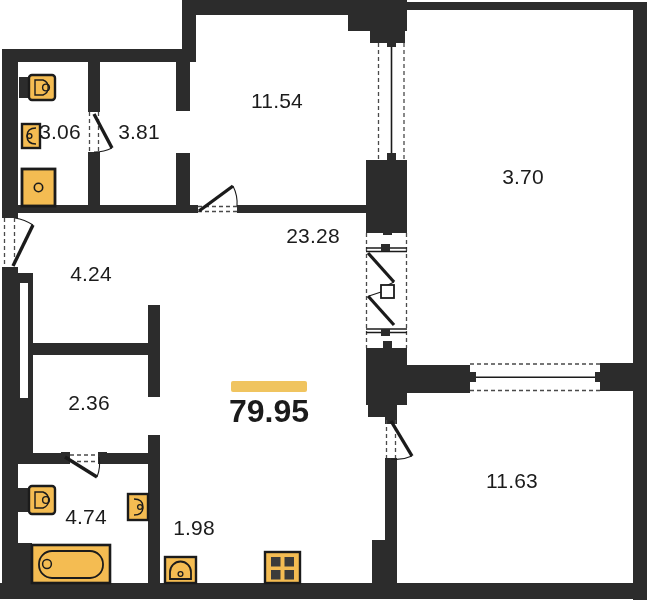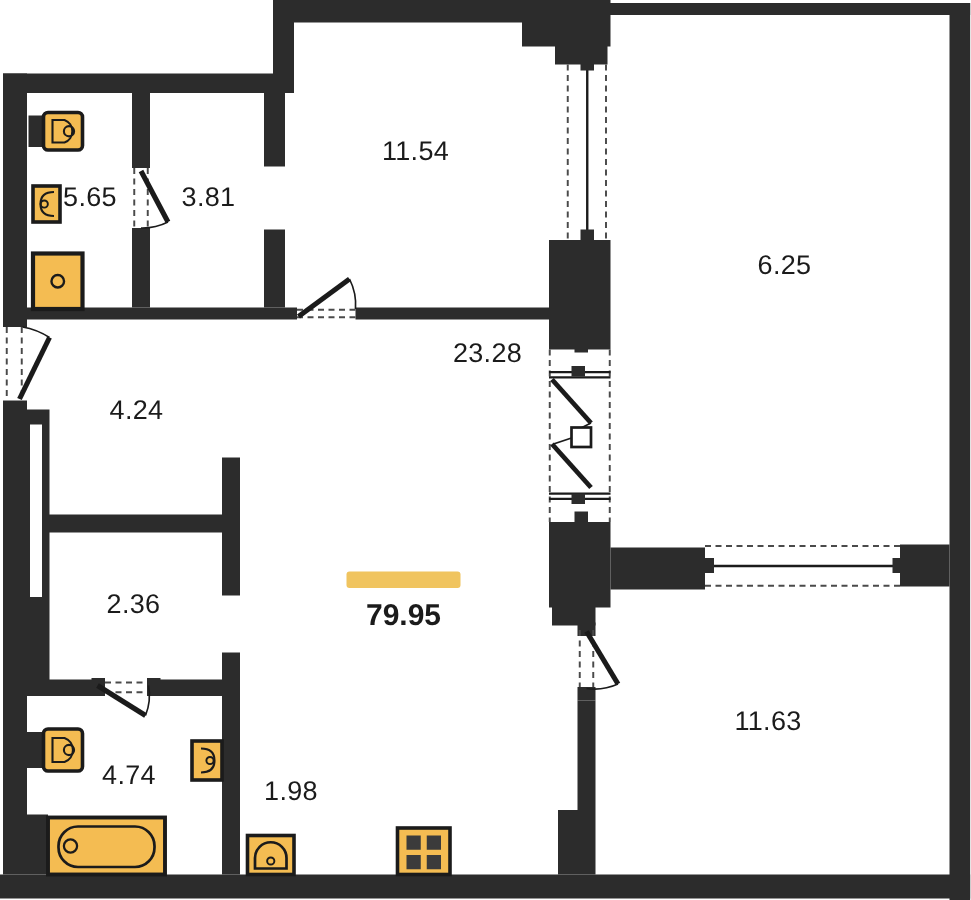--- a/index.html
+++ b/index.html
@@ -3,30 +3,30 @@
 <meta charset="utf-8">
 <style>
   html,body{margin:0;padding:0;background:#fff;}
   .stage{
     position:relative;width:647px;height:600px;background:var(--background,#fff);
     font-family:"Liberation Sans",sans-serif;overflow:hidden;
   }
   .stage svg{position:absolute;left:0;top:0;}
   .room-label{
     position:absolute;transform:translate(-50%,-50%);
-    font-size:18px;color:var(--text,#1b1b1b);white-space:nowrap;letter-spacing:.2px;
+    font-size:21px;color:var(--text,#1b1b1b);white-space:nowrap;letter-spacing:.2px;
   }
   .total-wrap{position:absolute;left:269px;top:381px;width:0;height:0;}
   .total-bar{
     position:absolute;left:-38px;top:0;width:76px;height:11px;border-radius:2px;
     background:var(--highlight,#f0c45f);
   }
   .total-text{
     position:absolute;left:0;top:30px;transform:translate(-50%,-50%);
-    font-size:20px;font-weight:bold;color:var(--text,#1b1b1b);white-space:nowrap;
+    font-size:32px;font-weight:bold;color:var(--text,#1b1b1b);white-space:nowrap;
   }
 </style>
 </head>
 <body>
 
 <div class="stage">
 
 <svg width="647" height="600" viewBox="0 0 647 600">
 
   <g fill="var(--wall)">
@@ -182,25 +182,25 @@
 
   <g>
     <rect x="265" y="552" width="35" height="31" fill="var(--fixture)" stroke="#1b1b1b" stroke-width="2.4"></rect>
     <rect x="271" y="557" width="9.5" height="9.5" fill="var(--fixture_dark)"></rect>
     <rect x="284.5" y="557" width="9.5" height="9.5" fill="var(--fixture_dark)"></rect>
     <rect x="271" y="570" width="9.5" height="9.5" fill="var(--fixture_dark)"></rect>
     <rect x="284.5" y="570" width="9.5" height="9.5" fill="var(--fixture_dark)"></rect>
   </g>
 </svg>
 
-  <div class="room-label" style="left:60px;top:132px">5.65</div>
+  <div class="room-label" style="left:60px;top:132px">3.06</div>
   <div class="room-label" style="left:139px;top:132px">3.81</div>
   <div class="room-label" style="left:277px;top:101px">11.54</div>
-  <div class="room-label" style="left:523px;top:177px">6.25</div>
-  <div class="room-label" style="left:325px;top:236px">23.28</div>
+  <div class="room-label" style="left:523px;top:177px">3.70</div>
+  <div class="room-label" style="left:313px;top:236px">23.28</div>
   <div class="room-label" style="left:91px;top:274px">4.24</div>
   <div class="room-label" style="left:89px;top:403px">2.36</div>
   <div class="room-label" style="left:512px;top:481px">11.63</div>
   <div class="room-label" style="left:86px;top:517px">4.74</div>
   <div class="room-label" style="left:194px;top:528px">1.98</div>
 
   <div class="total-wrap">
     <div class="total-bar"></div>
     <div class="total-text">79.95</div>
   </div>

